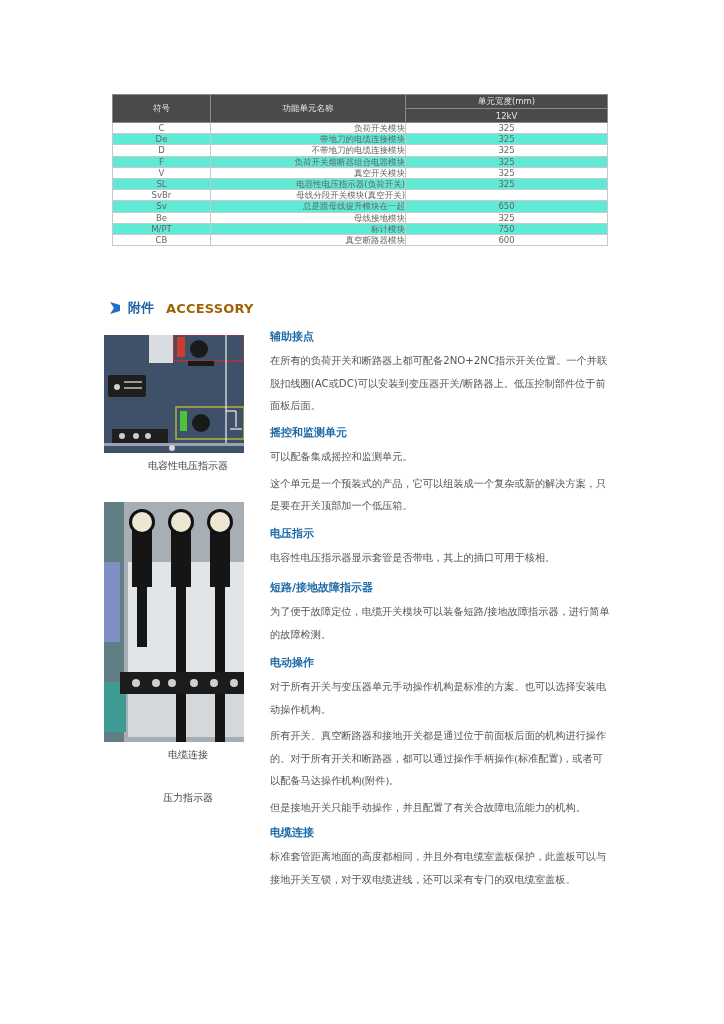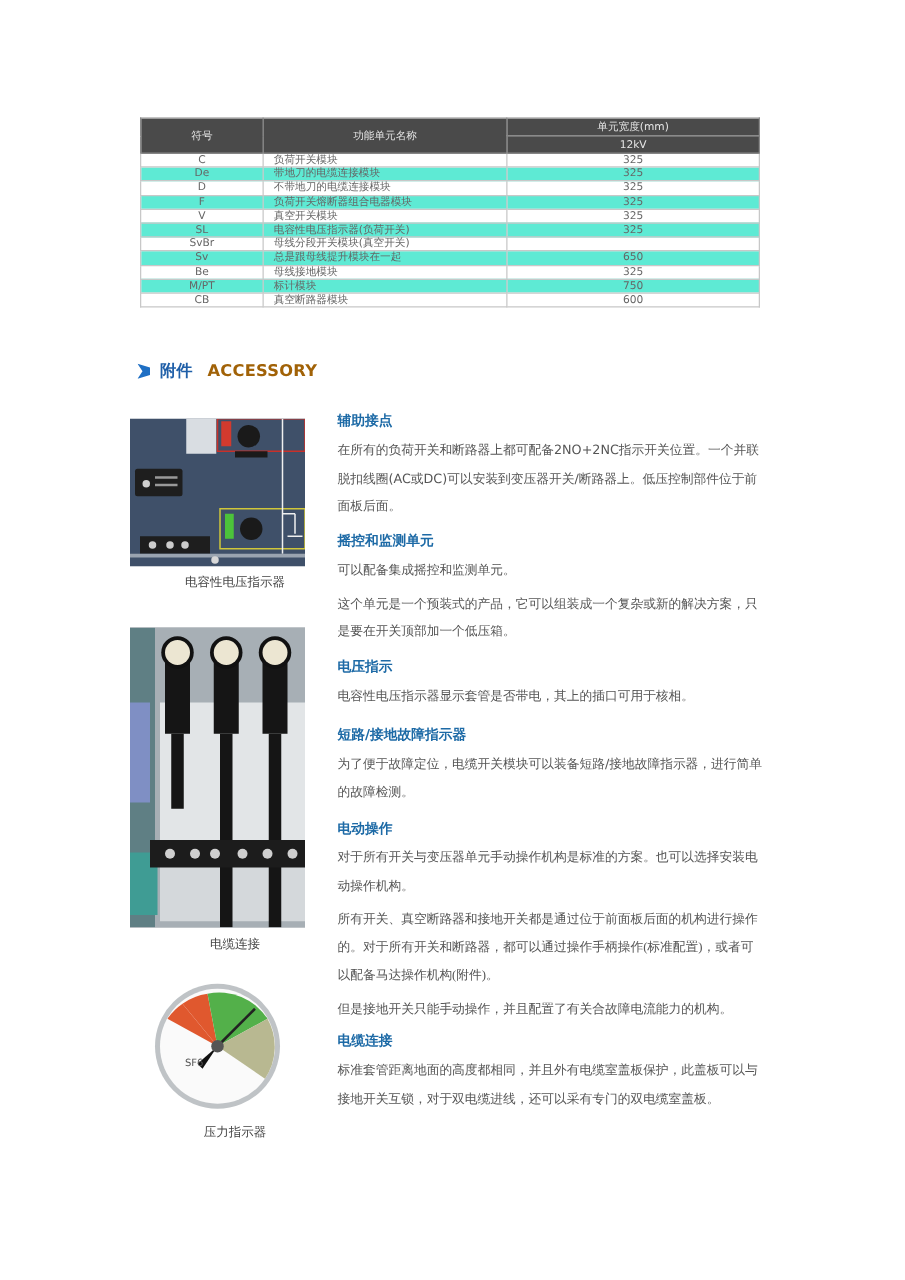--- a/index.html
+++ b/index.html
@@ -8,26 +8,26 @@
 
   
   .spec-table { position: absolute; left: 112px; top: 94px; width: 495px;
                 border-collapse: collapse; font-size: 8.5px; table-layout: fixed; }
   .spec-table th { background: #4a4a4a; color: #e6e6e6; font-weight: normal;
                    height: 13px; padding: 0; border: 1px solid #8a8a8a; text-align: center; }
   .spec-table td { height: 10.2px; padding: 0 0 0 0; border: 1px solid #c8c8c8;
                    color: #666; line-height: 10px; white-space: nowrap; }
   .spec-table tr.alt td { background: #5eead4; }
   .spec-table td.c-code { text-align: center; }
-  .spec-table td.c-name { padding-left: 8px; }
+  .spec-table td.c-name { padding-left: 8px; text-align: right; }
   .spec-table td.c-val  { text-align: center; }
   .col-code { width: 98px; } .col-name { width: 195px; } .col-val { width: 202px; }
 
   
-  .section-head { position: absolute; left: 110px; top: 288px; display: flex; align-items: center; }
+  .section-head { position: absolute; left: 110px; top: 299px; display: flex; align-items: center; }
   .section-head .arrow { width: 10px; height: 14px; margin-right: 8px; }
   .section-head .zh { color: #1f5fa8; font-weight: bold; font-size: 13px; margin-right: 12px; }
   .section-head .en { color: #a16207; font-weight: bold; font-size: 13px; letter-spacing: 0.2px; }
 
   
   .figure { position: absolute; left: 104px; width: 168px; }
   .figure .caption { text-align: center; font-size: 10px; color: #444; margin-top: 6px; }
   .panel-photo { width: 140px; height: 118px; background: #3e4f66; position: relative; overflow: hidden; }
   .cable-photo { width: 140px; height: 240px; background: #8a9299; position: relative; overflow: hidden; }
   .gauge-photo { width: 140px; height: 108px; position: relative; }
@@ -185,34 +185,20 @@
           <circle cx="90" cy="181" r="4"></circle>
         <circle cx="110" cy="181" r="4"></circle>
           <circle cx="130" cy="181" r="4"></circle>
       </g>
     </svg>
   </div>
   <div class="caption">电缆连接</div>
 </div>
 
 <div class="figure" style="top:785px;">
-  <div class="gauge-photo">
-    <svg width="140" height="108" viewBox="0 0 140 108">
-      <circle cx="70" cy="52" r="50" fill="#bfc3c6"></circle>
-      <circle cx="70" cy="52" r="46" fill="#fafafa"></circle>
-      <path d="M70,52 L42,18 A46,46 0 0 1 62,10 Z" fill="#e0582e"></path>
-      <path d="M70,52 L30,30 A46,46 0 0 1 42,18 Z" fill="#e0582e"></path>
-      <path d="M70,52 L62,10 A46,46 0 0 1 110,30 Z" fill="#53b04a"></path>
-      <path d="M70,52 L110,30 A46,46 0 0 1 108,78 Z" fill="#b8b891"></path>
-      <line x1="70" y1="52" x2="100" y2="22" stroke="#222" stroke-width="2"></line>
-      <polygon points="70,52 54,66 58,70" fill="#111"></polygon>
-      <circle cx="70" cy="52" r="5" fill="#555"></circle>
-      <text x="44" y="68" font-size="8" fill="#555" font-family="DejaVu Sans, sans-serif">SF6</text>
-    </svg>
-  </div>
   <div class="caption">压力指示器</div>
 </div>
 
 <div class="text-col" style="top:329px;">
   <h3>辅助接点</h3>
   <p style="margin-top:6px;">在所有的负荷开关和断路器上都可配备2NO+2NC指示开关位置。一个并联脱扣线圈(AC或DC)可以安装到变压器开关/断路器上。低压控制部件位于前面板后面。</p>
 </div>
 
 <div class="text-col" style="top:425px;">
   <h3>摇控和监测单元</h3>

